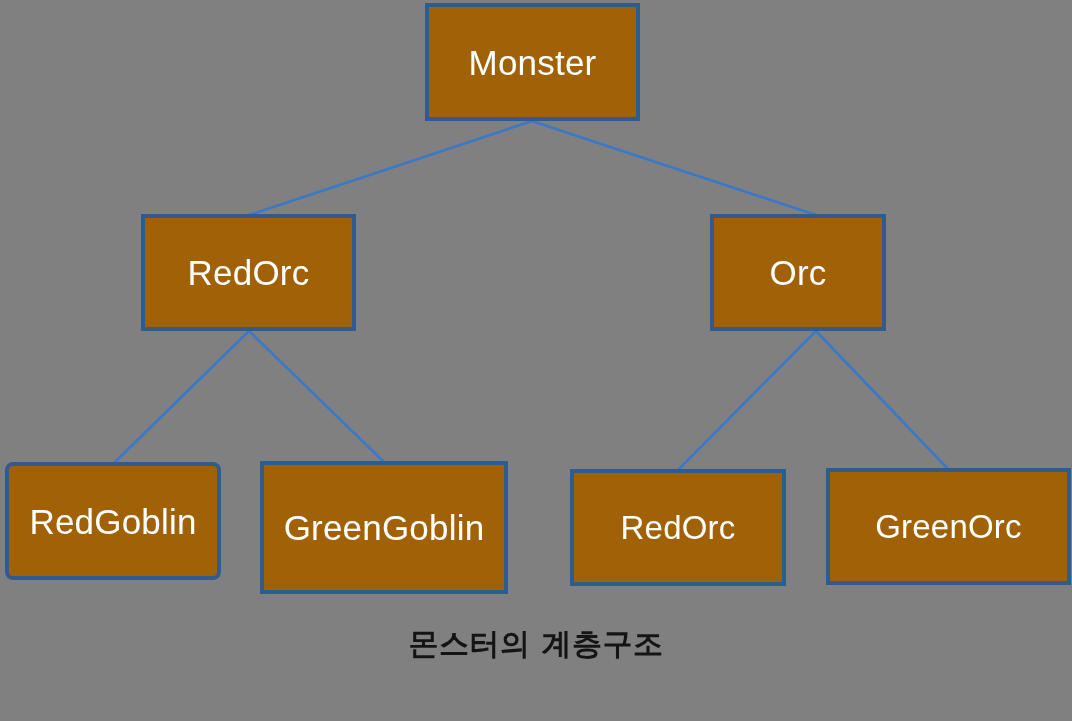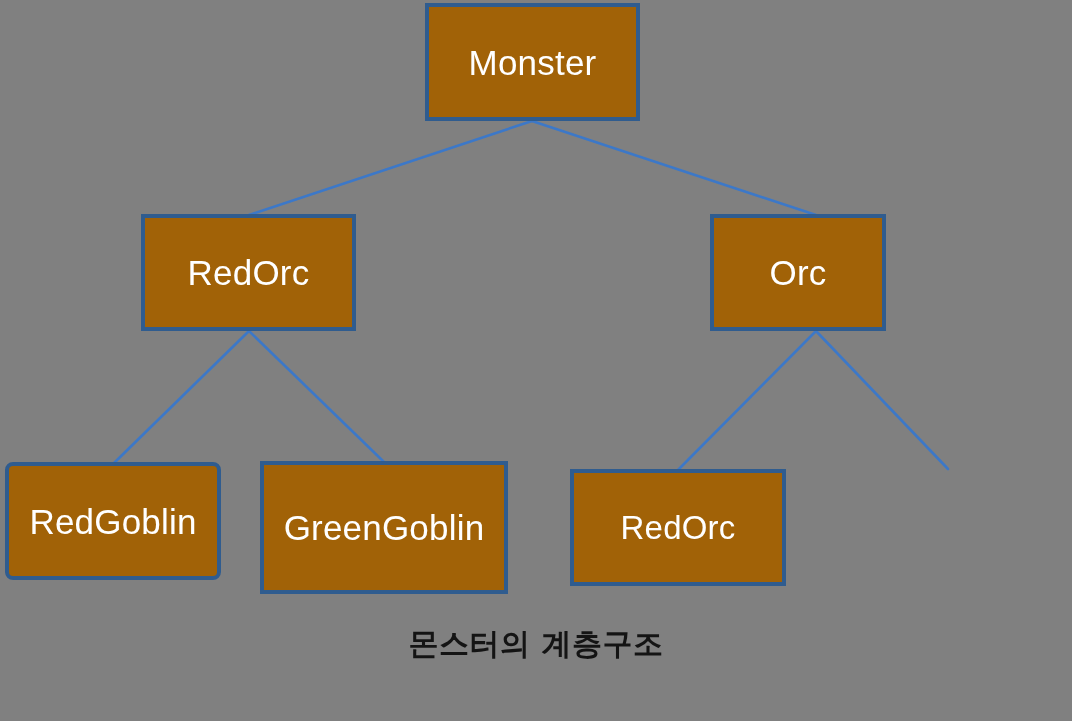--- a/index.html
+++ b/index.html
@@ -106,16 +106,19 @@
   </div>
 
   <div class="node n-greengob">
     <span class="node-label">GreenGoblin</span>
   </div>
 
   <div class="node n-redorc">
     <span class="node-label">RedOrc</span>
   </div>
 
+  <div class="node n-greenorc">
+    <span class="node-label">GreenOrc</span>
+  </div>
 
   <div id="caption">몬스터의 계층구조</div>
 
 </div>
 
 </body></html>

